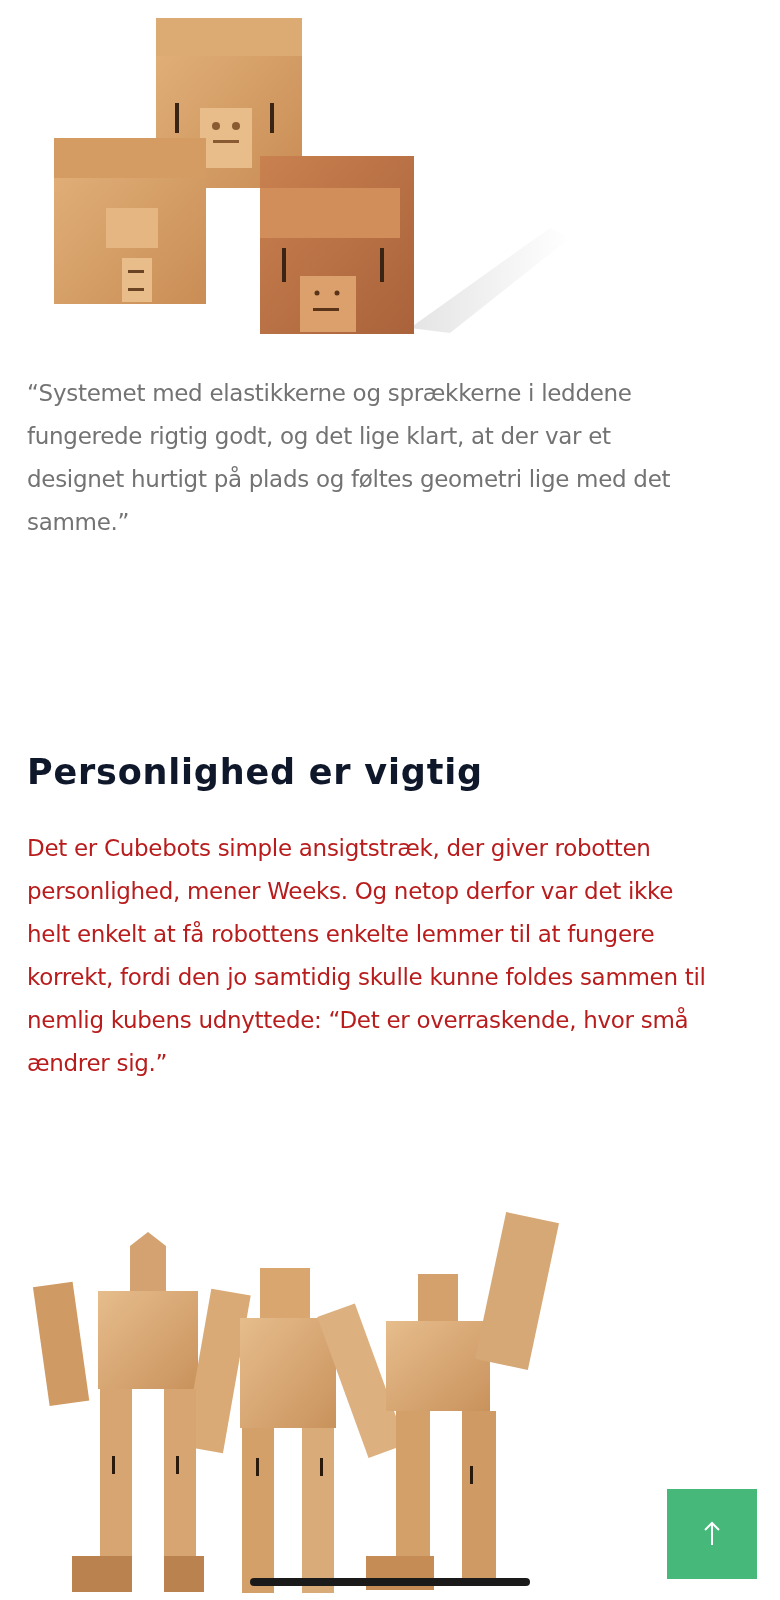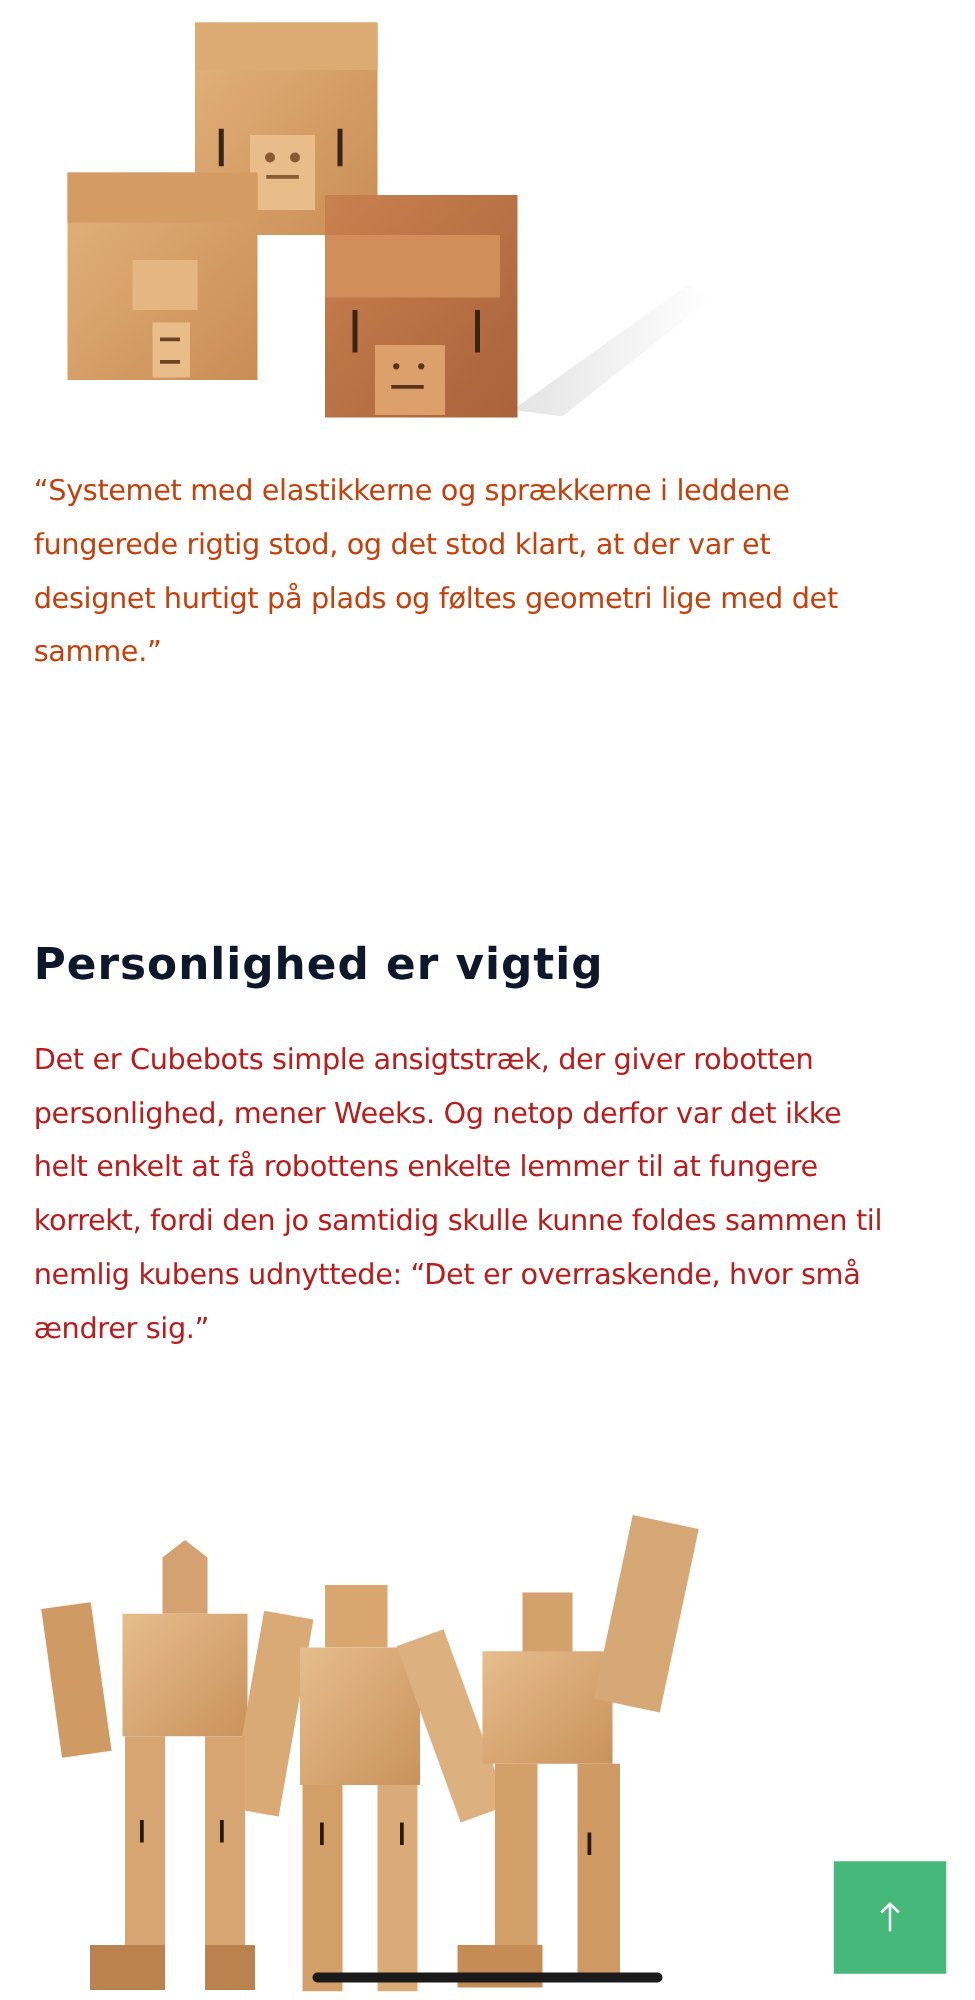--- a/index.html
+++ b/index.html
@@ -5,21 +5,21 @@
     * { box-sizing: border-box; margin: 0; padding: 0; }
     html, body { width: 780px; height: 1600px; background: #ffffff; overflow: hidden; }
     body { position: relative; font-family: "DejaVu Sans", sans-serif; color: #222222; }
 
     .img-box { position: absolute; overflow: hidden; background: #ffffff; }
     .img1 { left: 30px; top: 8px; width: 540px; height: 340px; }
     .img2 { left: 30px; top: 1196px; width: 540px; height: 404px; }
 
     .quote {
       position: absolute; left: 27px; top: 372px; width: 700px;
-      font-size: 23px; line-height: 43px; color: #c2410c;
+      font-size: 23px; line-height: 43px; color: #737373;
       font-family: "DejaVu Sans", sans-serif; letter-spacing: -0.3px;
     }
     .heading {
       position: absolute; left: 27px; top: 752px; width: 720px;
       font-size: 35px; font-weight: bold; color: #0f172a;
       font-family: "DejaVu Sans", sans-serif; letter-spacing: 0.8px;
     }
     .body-text {
       position: absolute; left: 27px; top: 827px; width: 720px;
       font-size: 23px; line-height: 43px; color: #b91c1c;
@@ -81,21 +81,21 @@
     <circle cx="287" cy="285" r="2.5" fill="#5a3418"></circle>
       <circle cx="307" cy="285" r="2.5" fill="#5a3418"></circle>
     <rect x="283" y="300" width="26" height="3" fill="#5a3418"></rect>
     <rect x="252" y="240" width="4" height="34" fill="#3a2414"></rect>
     <rect x="350" y="240" width="4" height="34" fill="#3a2414"></rect>
   </svg>
 </div>
 
 <div class="quote">
   <span class="ln">“Systemet med elastikkerne og sprækkerne i leddene</span>
-  <span class="ln">fungerede rigtig stod, og det stod klart, at der var et</span>
+  <span class="ln">fungerede rigtig godt, og det lige klart, at der var et</span>
   <span class="ln">designet hurtigt på plads og føltes geometri lige med det</span>
   <span class="ln">samme.”</span>
 </div>
 
 <h2 class="heading">Personlighed er vigtig</h2>
 
 <div class="body-text">
   <span class="ln">Det er Cubebots simple ansigtstræk, der giver robotten</span>
   <span class="ln">personlighed, mener Weeks. Og netop derfor var det ikke</span>
   <span class="ln">helt enkelt at få robottens enkelte lemmer til at fungere</span>

